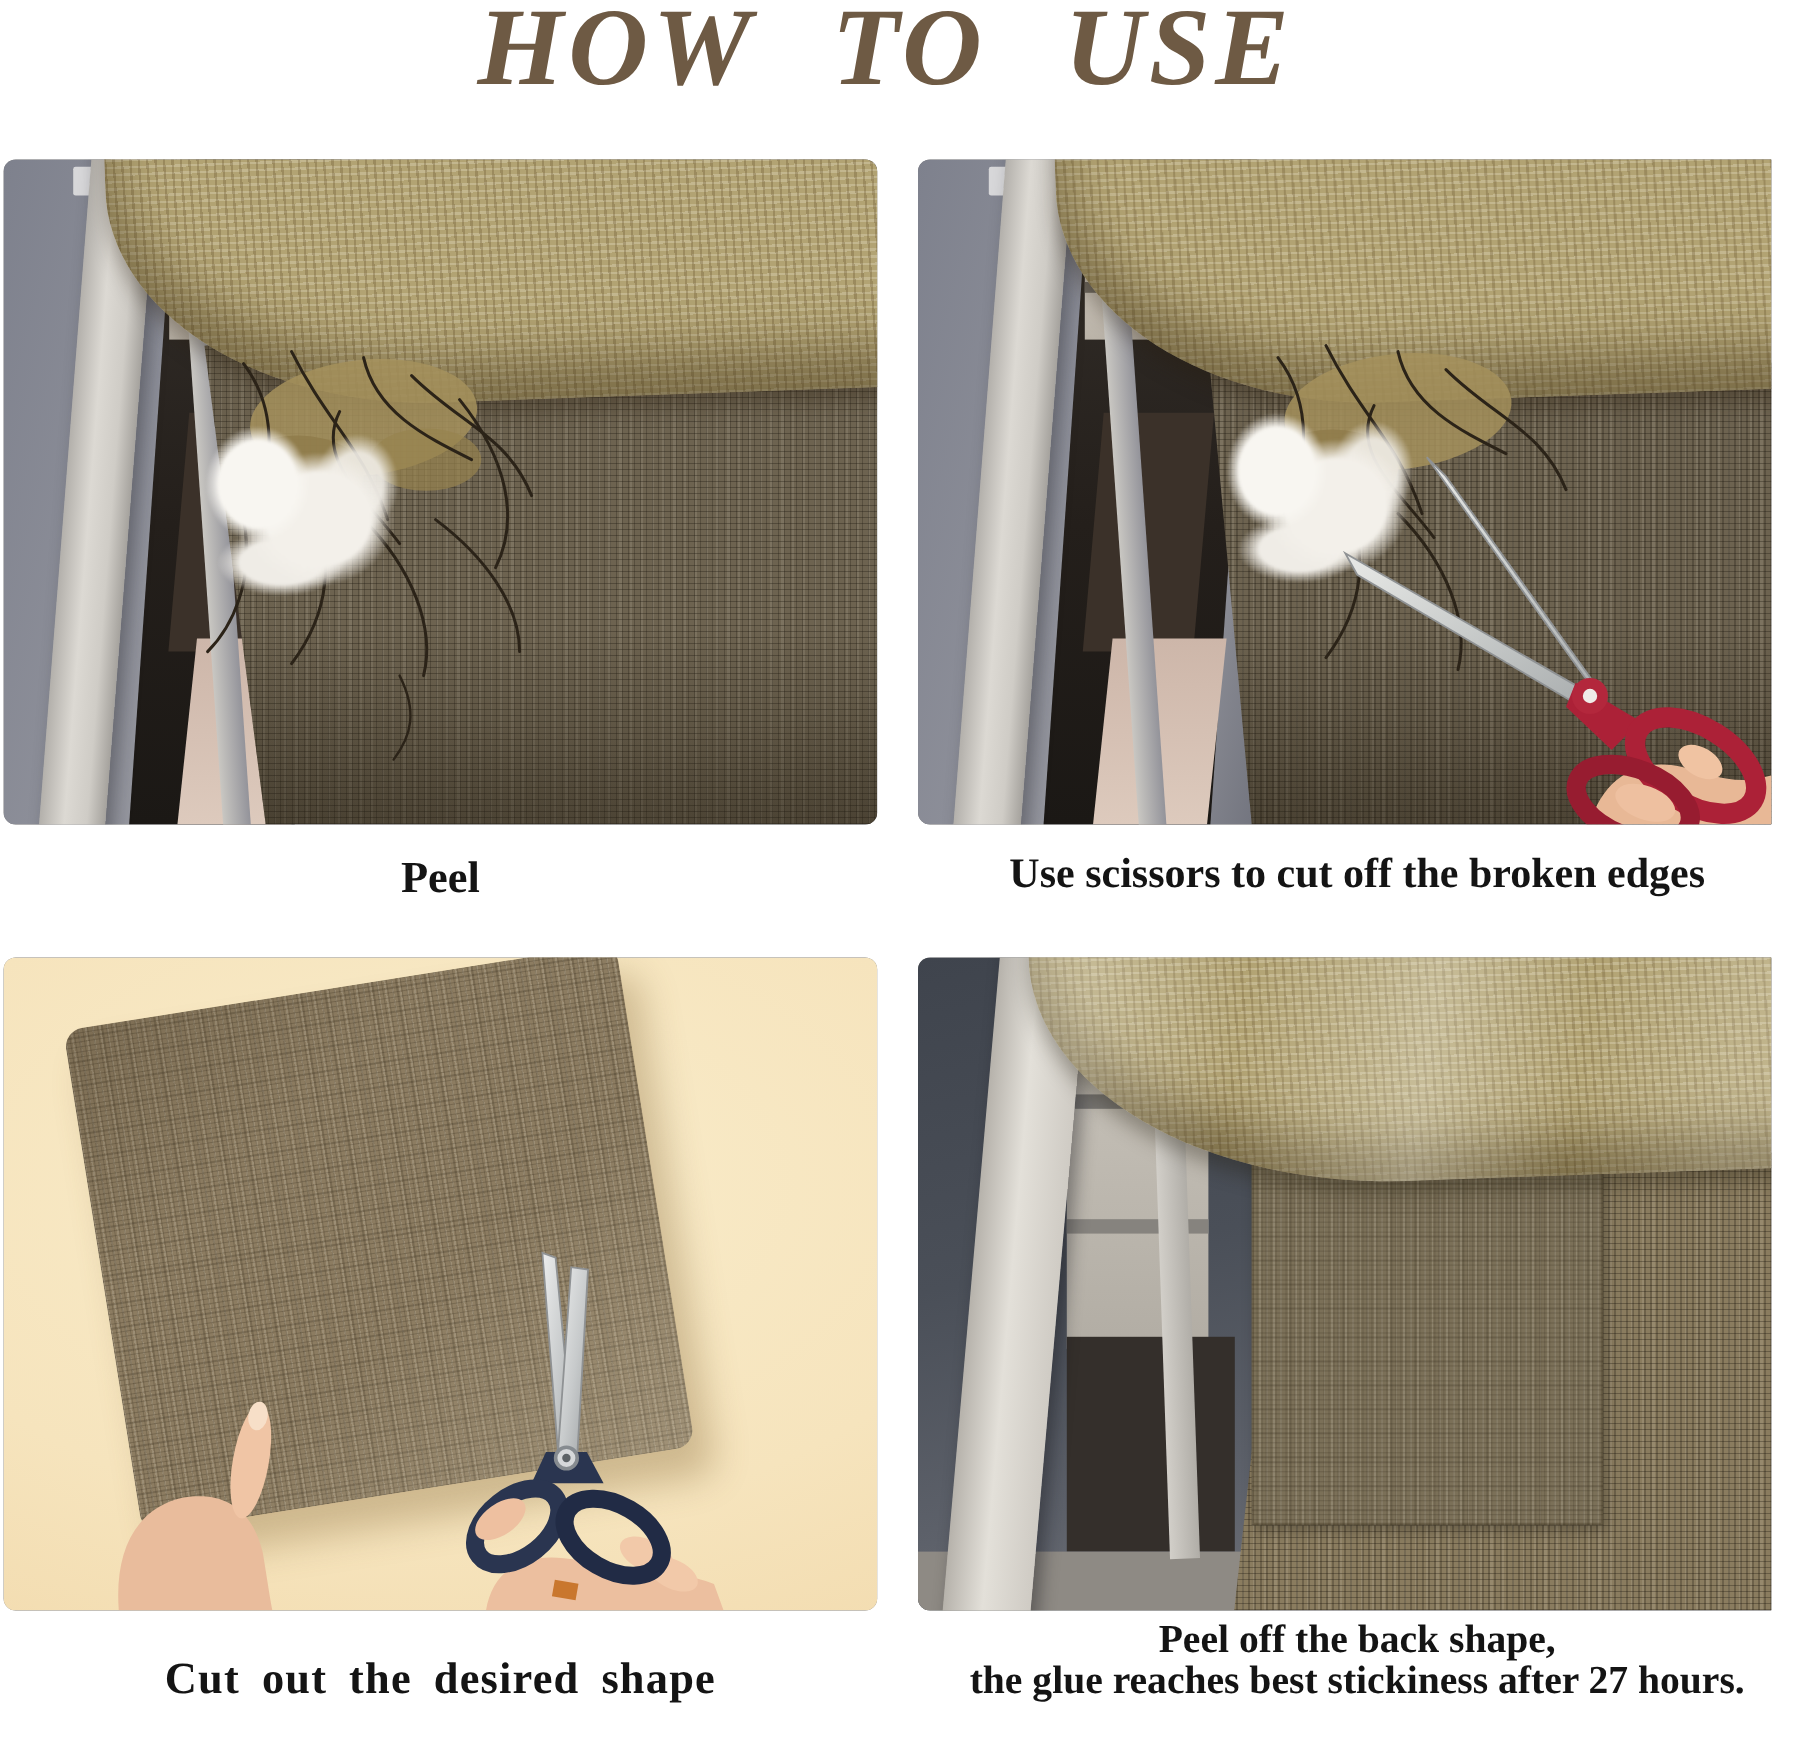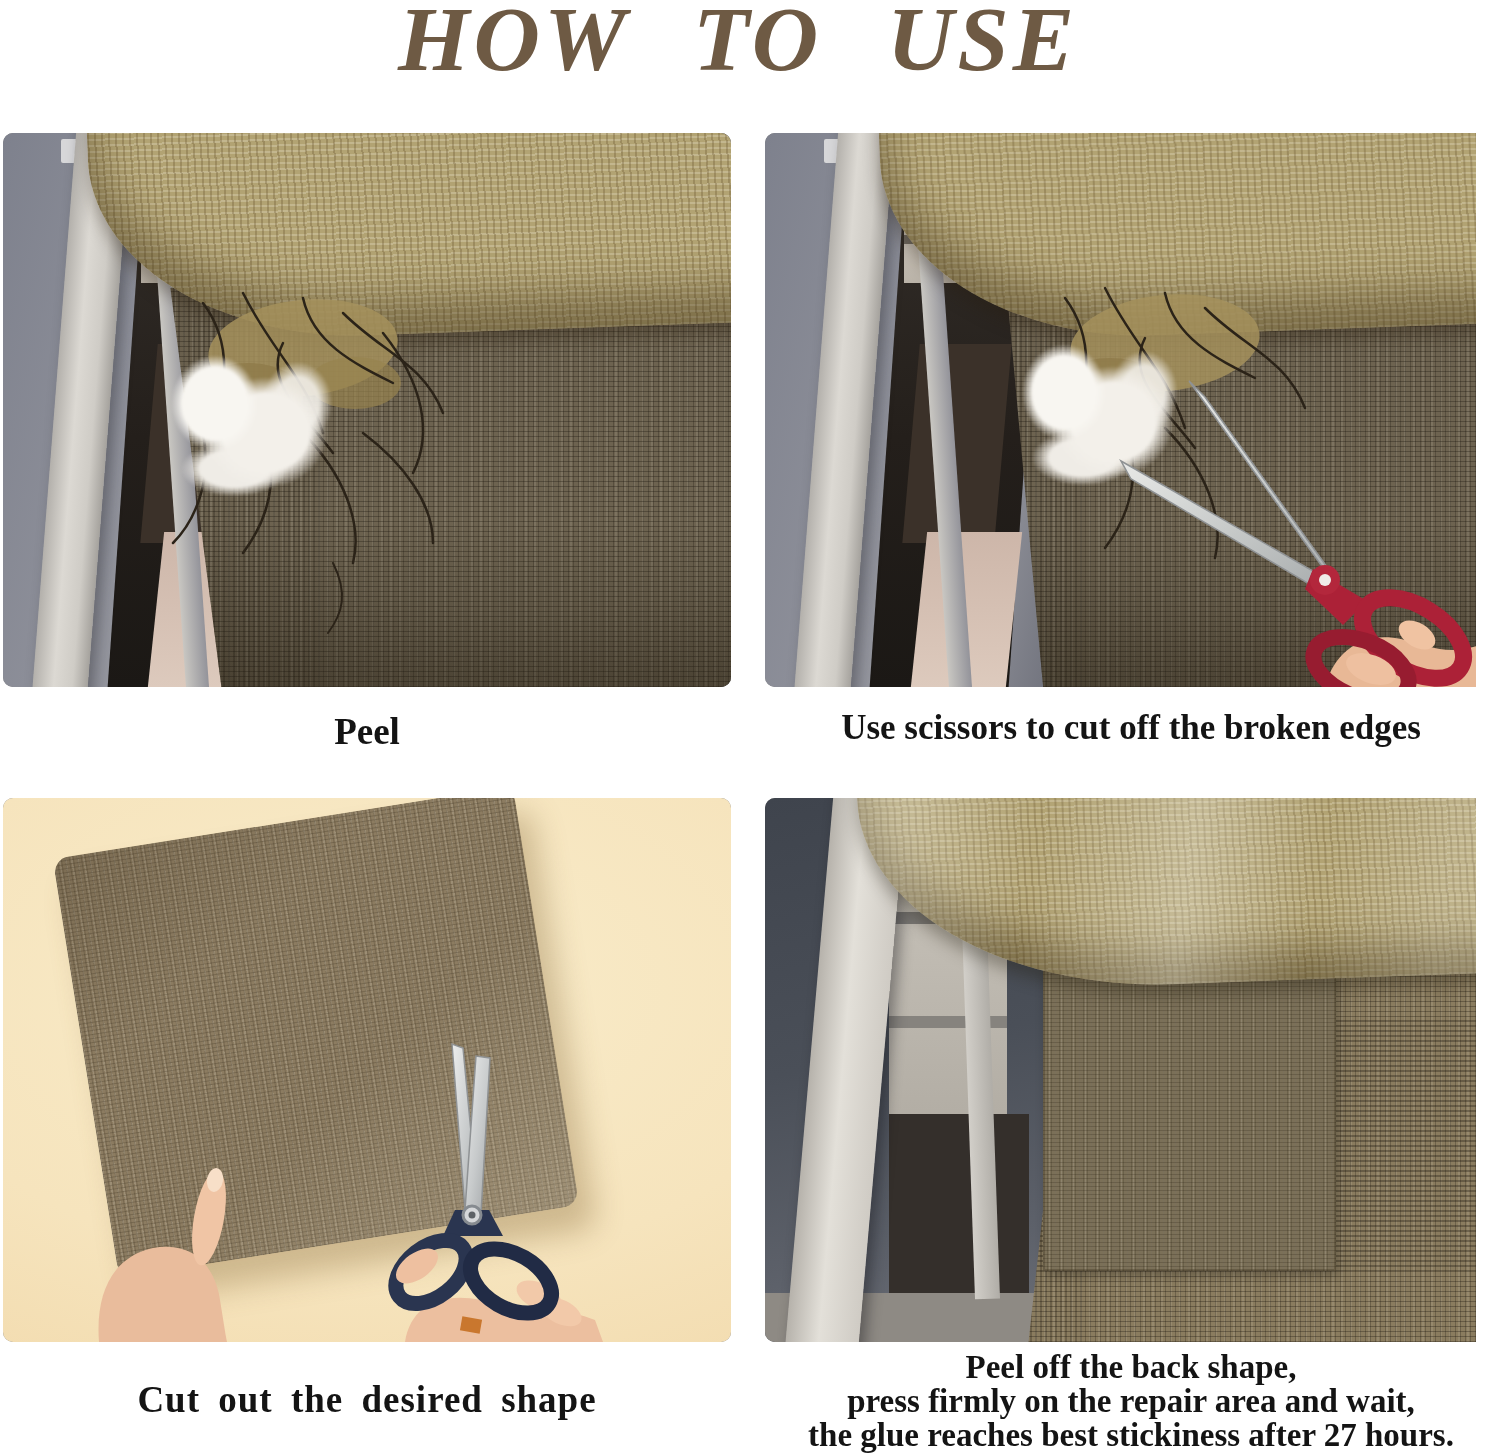--- a/index.html
+++ b/index.html
@@ -254,17 +254,16 @@
     <div class="layer cushion cush4 tex-knit">
       <div class="sheen"></div>
     </div>
   </figure>
 
   <div class="cap" id="c1">Peel</div>
   <div class="cap" id="c2">Use scissors to cut off the broken edges</div>
   <div class="cap" id="c3">Cut out the desired shape</div>
   <div class="cap" id="c4">
     <div>Peel off the back shape,</div>
-    <div>press firmly on the repair area and wait,</div>
     <div>the glue reaches best stickiness after 27 hours.</div>
   </div>
 
 </div>
 
 </body></html>

